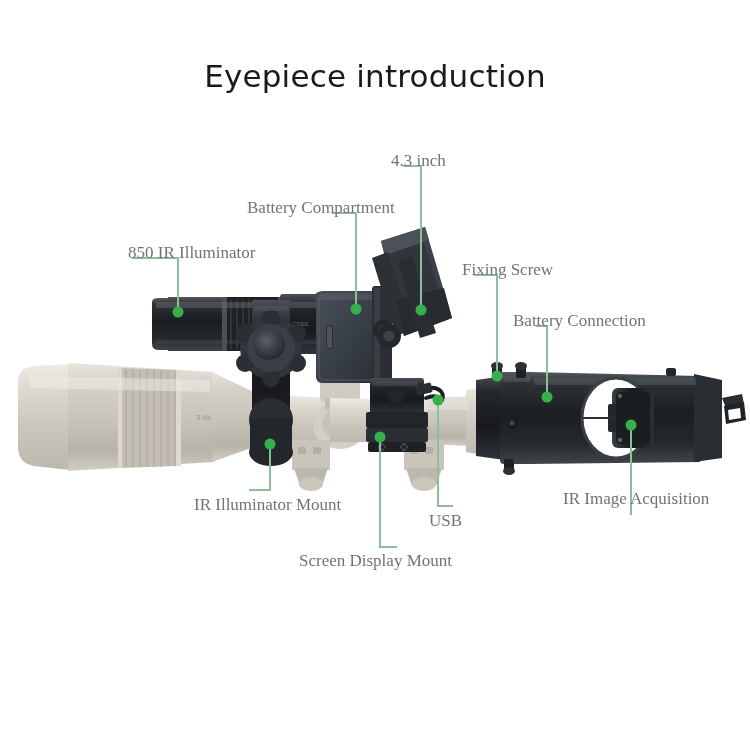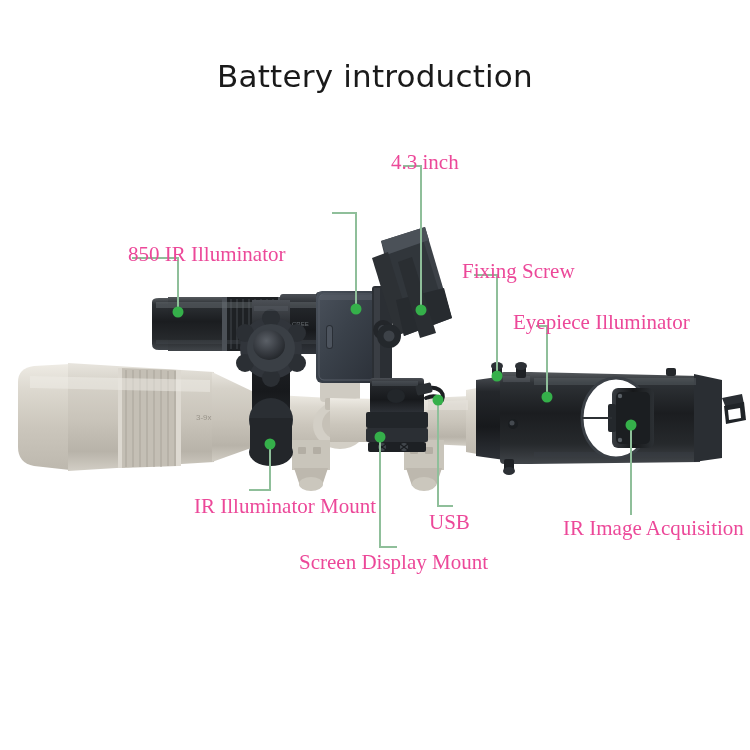--- a/index.html
+++ b/index.html
@@ -20,38 +20,38 @@
     font-family:"DejaVu Sans", sans-serif;
     font-weight:400;
     font-size:31px;
     letter-spacing:.2px;
     color:#1a1a1a;
   }
 
   
   .lbl{
     font-family:"Liberation Serif", serif;
-    font-size:21px;
-    color:#ec4899;
+    font-size:17px;
+    color:#737373;
     white-space:nowrap;
     line-height:1;
   }
 
   
   #leaders{position:absolute;left:0;top:0;width:750px;height:750px;}
 
   
   #art{position:absolute;left:0;top:0;width:750px;height:750px;}
 </style>
 </head>
 <body>
 
 <div id="stage">
 
-  <div class="abs" id="title">Battery introduction</div>
+  <div class="abs" id="title">Eyepiece introduction</div>
 
   <svg id="art" viewBox="0 0 750 750" xmlns="http://www.w3.org/2000/svg">
     <defs>
       <linearGradient id="beige" x1="0" y1="0" x2="0" y2="1">
         <stop offset="0%" stop-color="#e8e5de"></stop>
         <stop offset="18%" stop-color="#d6d2c9"></stop>
         <stop offset="52%" stop-color="#c9c4ba"></stop>
         <stop offset="82%" stop-color="#b8b3a9"></stop>
         <stop offset="100%" stop-color="#d2cec5"></stop>
       </linearGradient>
@@ -333,28 +333,29 @@
       <circle cx="547" cy="397" r="5.5"></circle>
       <circle cx="270" cy="444" r="5.5"></circle>
       <circle cx="380" cy="437" r="5.5"></circle>
       <circle cx="438" cy="400" r="5.5"></circle>
       <circle cx="631" cy="425" r="5.5"></circle>
     </g>
   </svg>
 
   <div class="abs lbl" style="left:128px;top:244px">850 IR Illuminator</div>
 
+  <div class="abs lbl" style="left:247px;top:199px">Battery Compartment</div>
 
   <div class="abs lbl" style="left:391px;top:152px">4.3 inch</div>
 
   <div class="abs lbl" style="left:462px;top:261px">Fixing Screw</div>
 
-  <div class="abs lbl" style="left:513px;top:312px">Eyepiece Illuminator</div>
+  <div class="abs lbl" style="left:513px;top:312px">Battery Connection</div>
 
   <div class="abs lbl" style="left:194px;top:496px">IR Illuminator Mount</div>
 
   <div class="abs lbl" style="left:299px;top:552px">Screen Display Mount</div>
 
   <div class="abs lbl" style="left:429px;top:512px">USB</div>
 
-  <div class="abs lbl" style="left:563px;top:518px">IR Image Acquisition</div>
+  <div class="abs lbl" style="left:563px;top:490px">IR Image Acquisition</div>
 
 </div>
 
 </body></html>

